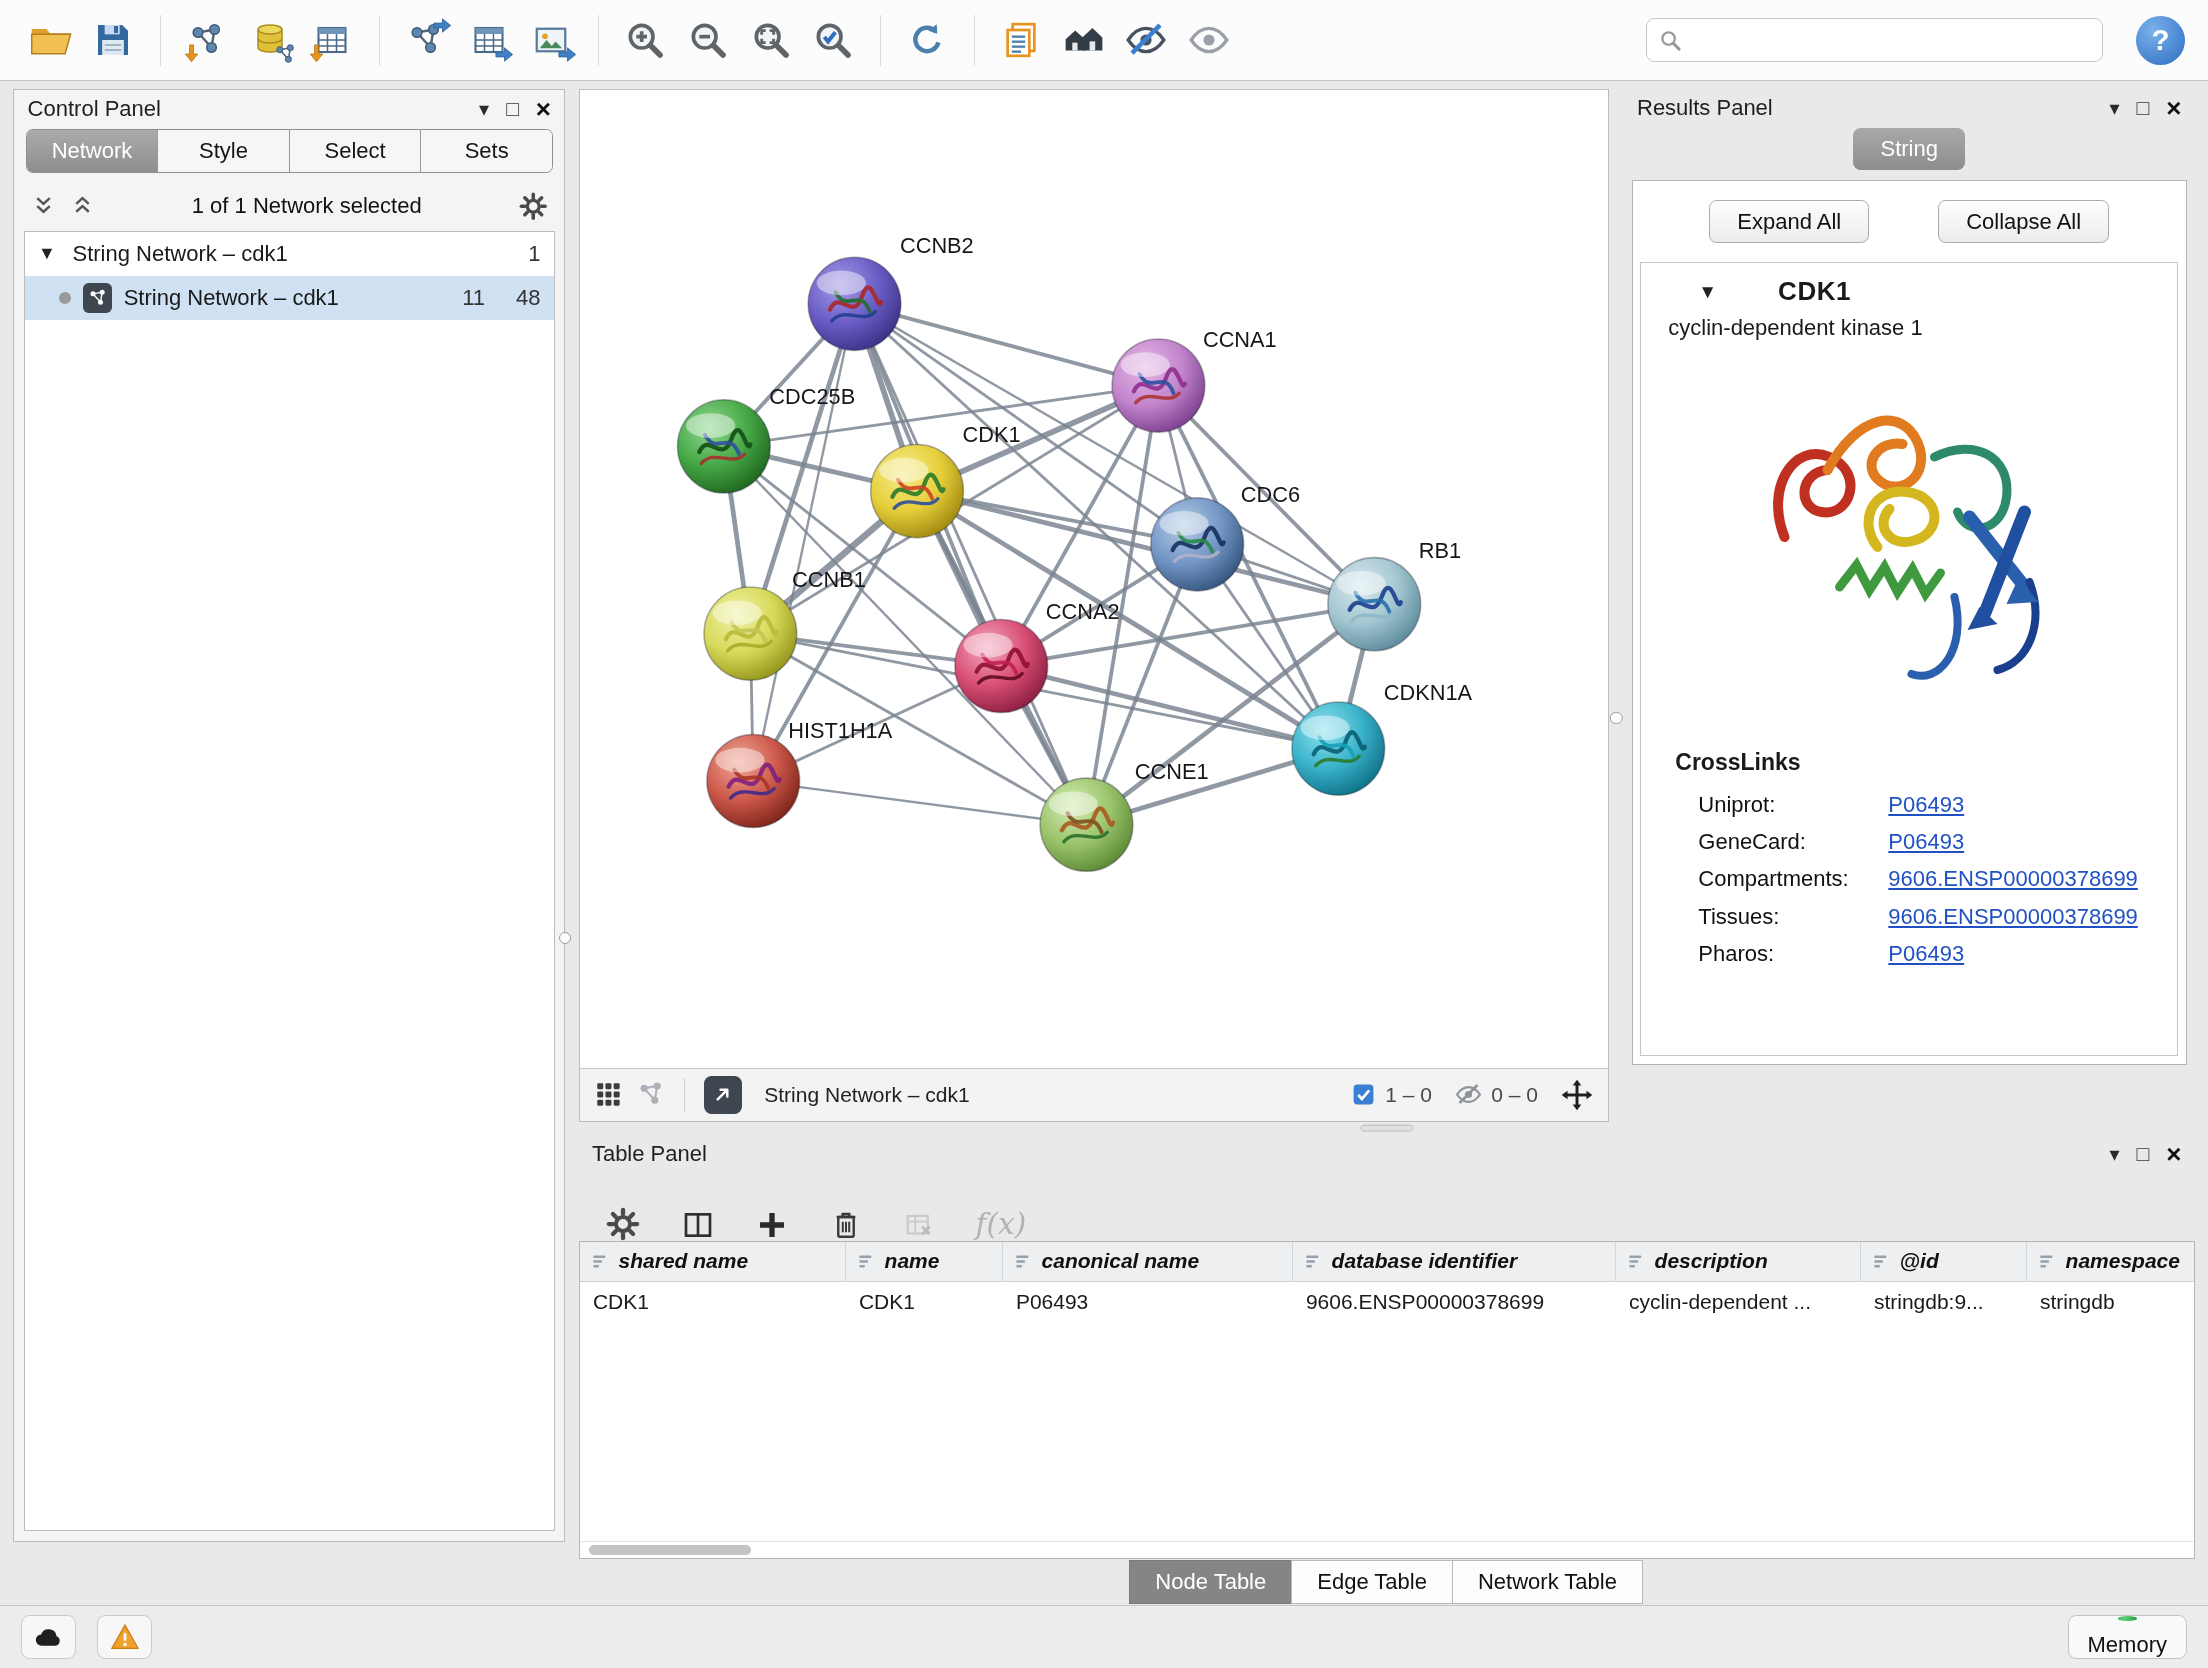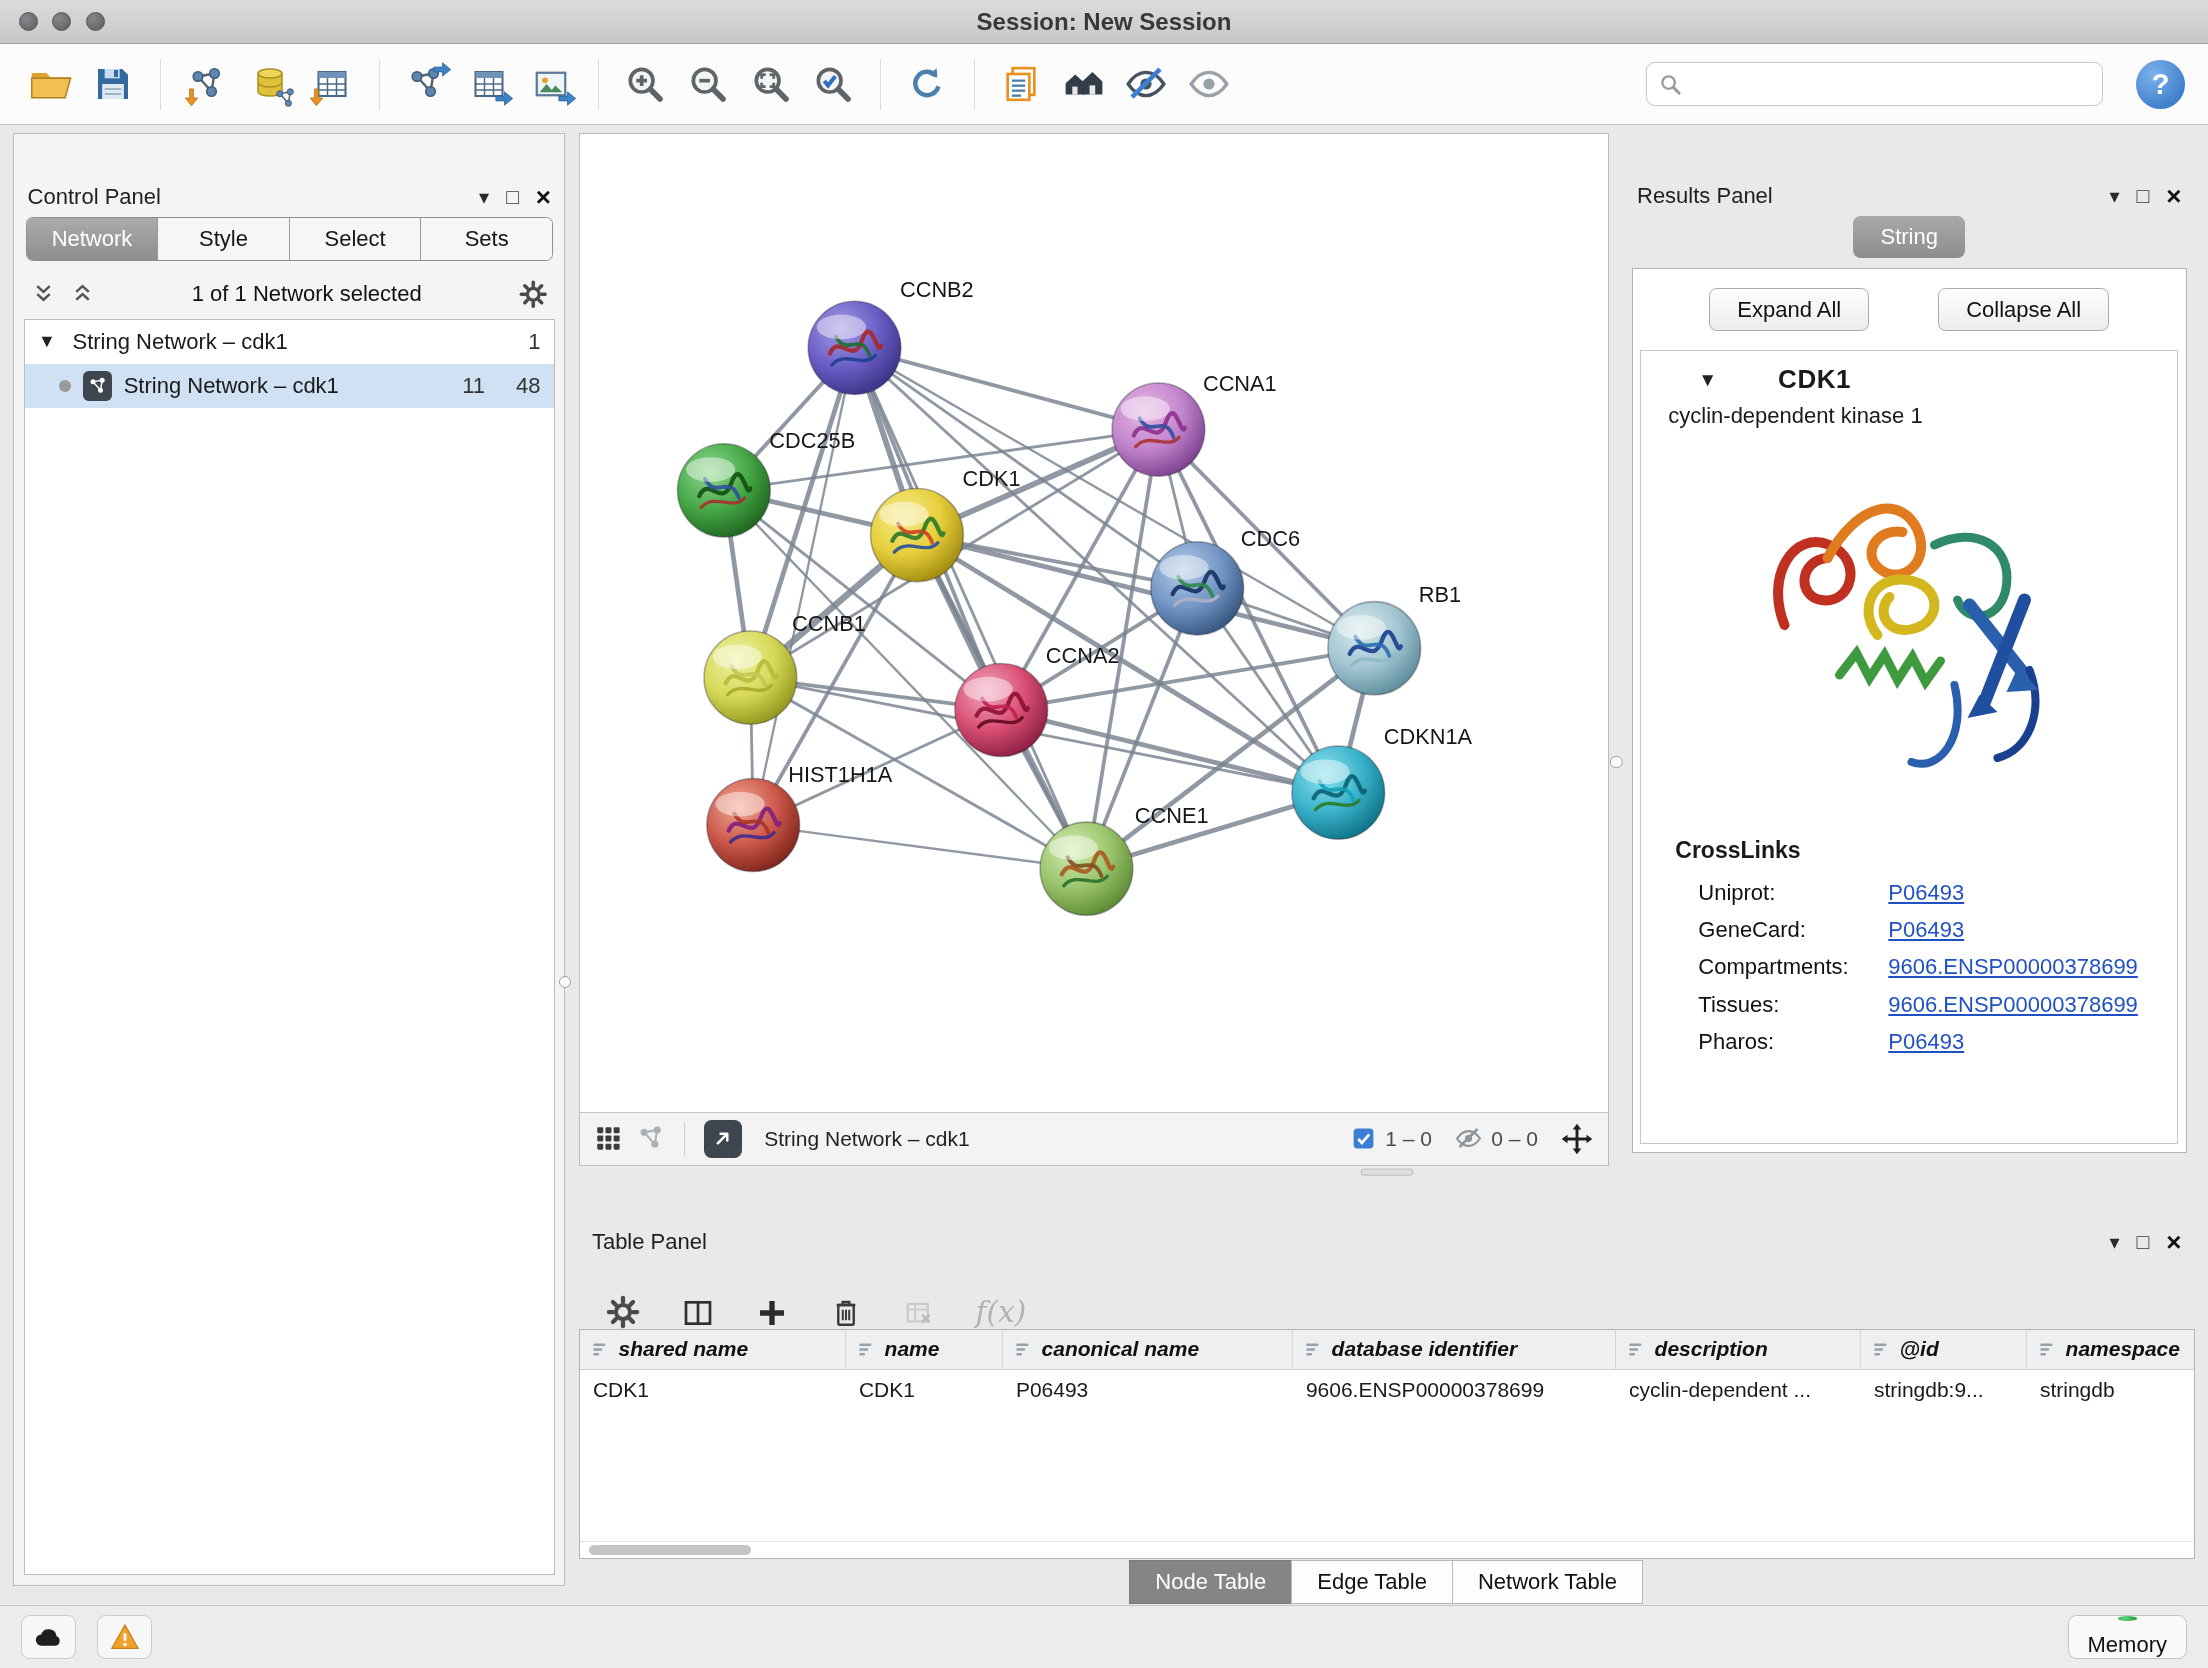--- a/index.html
+++ b/index.html
@@ -19,21 +19,21 @@
 .tsep{width:1px;height:51px;background:#dcdcdc;margin:0 11.4px;flex:0 0 auto;}
 .ov-bl{position:absolute;left:0;bottom:1.9px;}
 .ov-br{position:absolute;right:0;bottom:1.9px;}
 .ov-tr{position:absolute;right:0;top:1.9px;}
 .search{margin-left:auto;width:457px;height:44px;border:1.9px solid #c6c6c6;border-radius:8.6px;background:#fff;display:flex;align-items:center;padding:0 11.4px;gap:9.5px;flex:0 0 auto;}
 .search input{border:0;outline:0;flex:1;font-size:21px;font-family:inherit;background:transparent;min-width:0;}
 .help{width:49px;height:49px;border-radius:50%;background:radial-gradient(circle at 35% 30%,#7ab2ec,#2d6cc0);color:#fff;font-size:29.5px;font-weight:bold;display:flex;align-items:center;justify-content:center;margin-left:25px;flex:0 0 auto;}
 
 
 .content{flex:1;display:flex;padding:7.6px 13.3px 0;position:relative;min-height:0;}
-.panel-head{height:38px;display:flex;align-items:center;padding:0 13.3px;flex:0 0 auto;margin-top:44px;}
+.panel-head{height:38px;display:flex;align-items:center;padding:0 13.3px;flex:0 0 auto;}
 .panel-title{font-size:22px;color:#1f1f1f;}
 .panel-head-icons{margin-left:auto;display:flex;align-items:center;gap:17px;color:#2a2a2a;}
 .ph-tri{font-size:20px;}
 .ph-sq{font-size:21px;color:#3a3a3a;}
 .ph-x{font-size:26px;font-weight:bold;color:#111;line-height:1;}
 
 
 .control-panel{width:552px;height:1453px;background:#f4f4f4;border:1px solid #bcbcbc;display:flex;flex-direction:column;flex:0 0 auto;margin-right:13.3px;}
 .seg{display:flex;margin:1.9px 11.4px 9.5px;border:1px solid #8f8f8f;border-radius:6.7px;overflow:hidden;height:44px;flex:0 0 auto;background:#f6f6f6;}
 .seg-tab{flex:1;display:flex;align-items:center;justify-content:center;font-size:22px;background:#f6f6f6;border-right:1px solid #9a9a9a;color:#151515;}
@@ -322,28 +322,20 @@
           <rect x="3" y="4.5" width="15" height="3.2" rx="1"></rect>
           <rect x="3" y="10.4" width="11" height="3.2" rx="1"></rect>
           <rect x="3" y="16.3" width="7" height="3.2" rx="1"></rect>
         </g>
       </symbol>
 </defs>
 </svg>
 
 <div class="app">
 
-  <div class="titlebar">
-    <div class="traffic">
-      <span class="tl"></span>
-      <span class="tl"></span>
-      <span class="tl"></span>
-    </div>
-    <div class="title">Session: New Session</div>
-  </div>
 
   <div class="toolbar">
     <div class="tbtn">
         <svg width="44" height="44" viewBox="0 0 24 24">
           <use href="#s-folder"></use>
         </svg>
       </div>
     <div class="tbtn">
         <svg width="40" height="40" viewBox="0 0 24 24">
           <use href="#s-floppy"></use>

